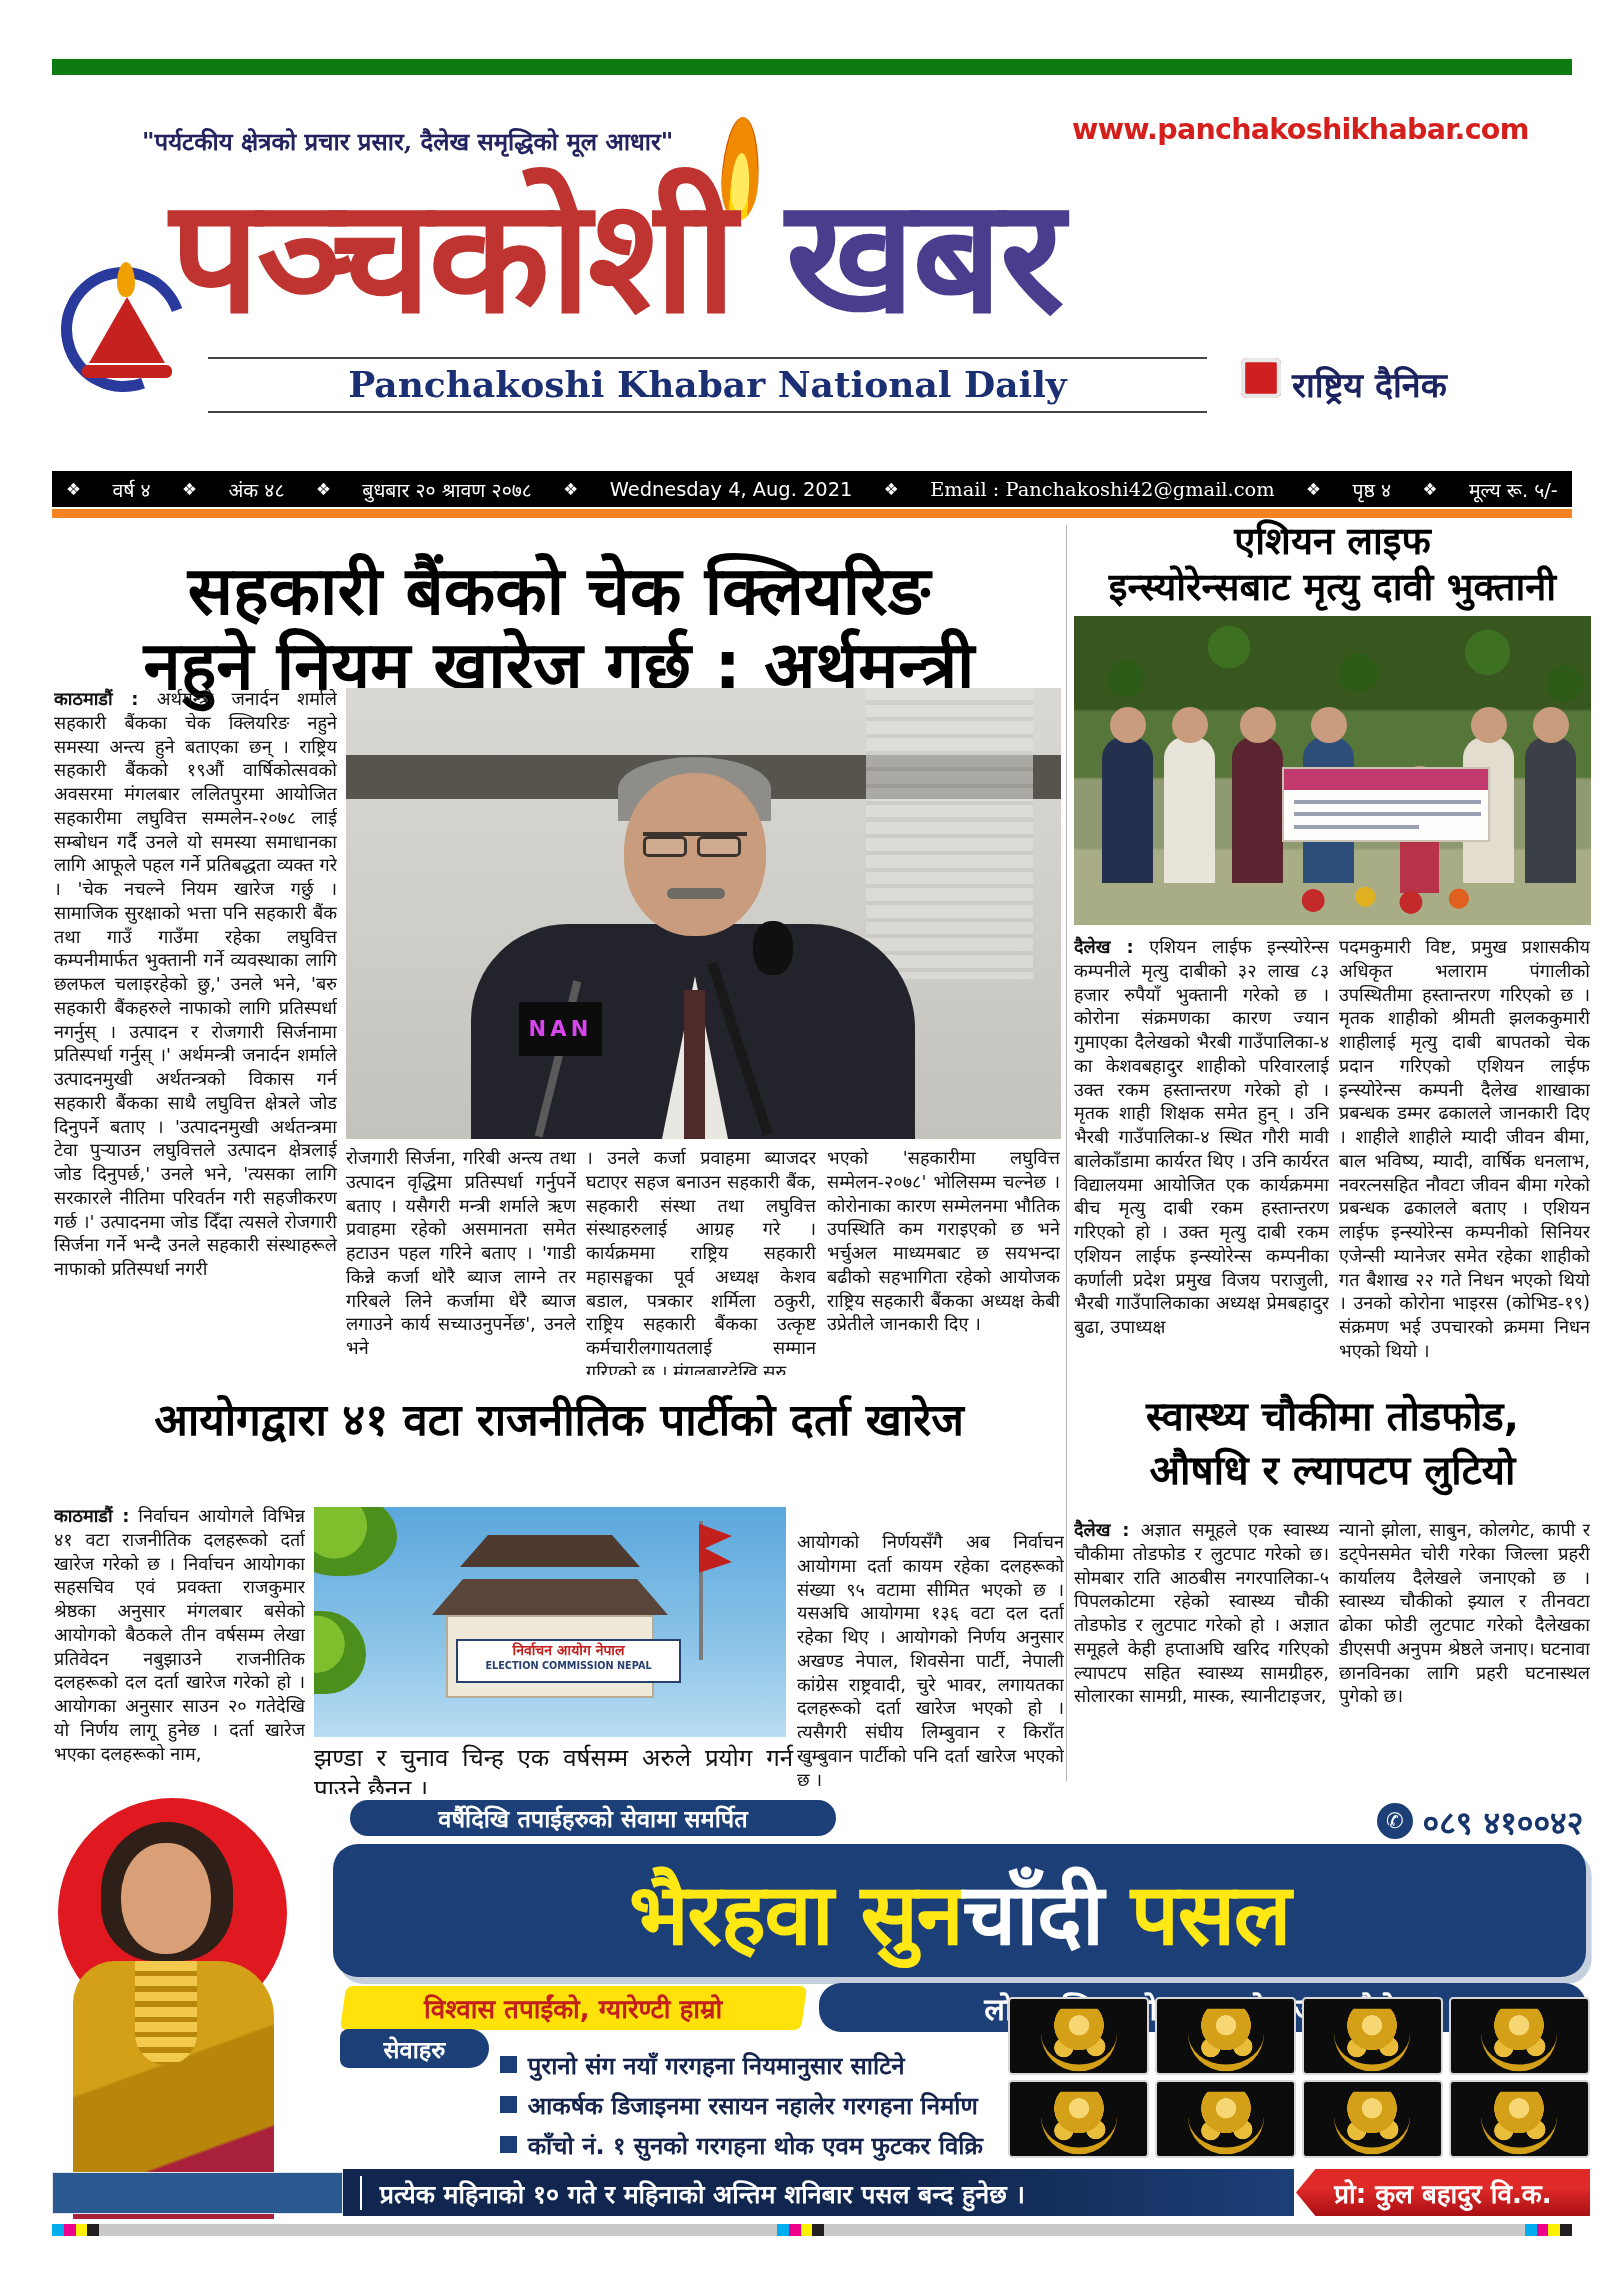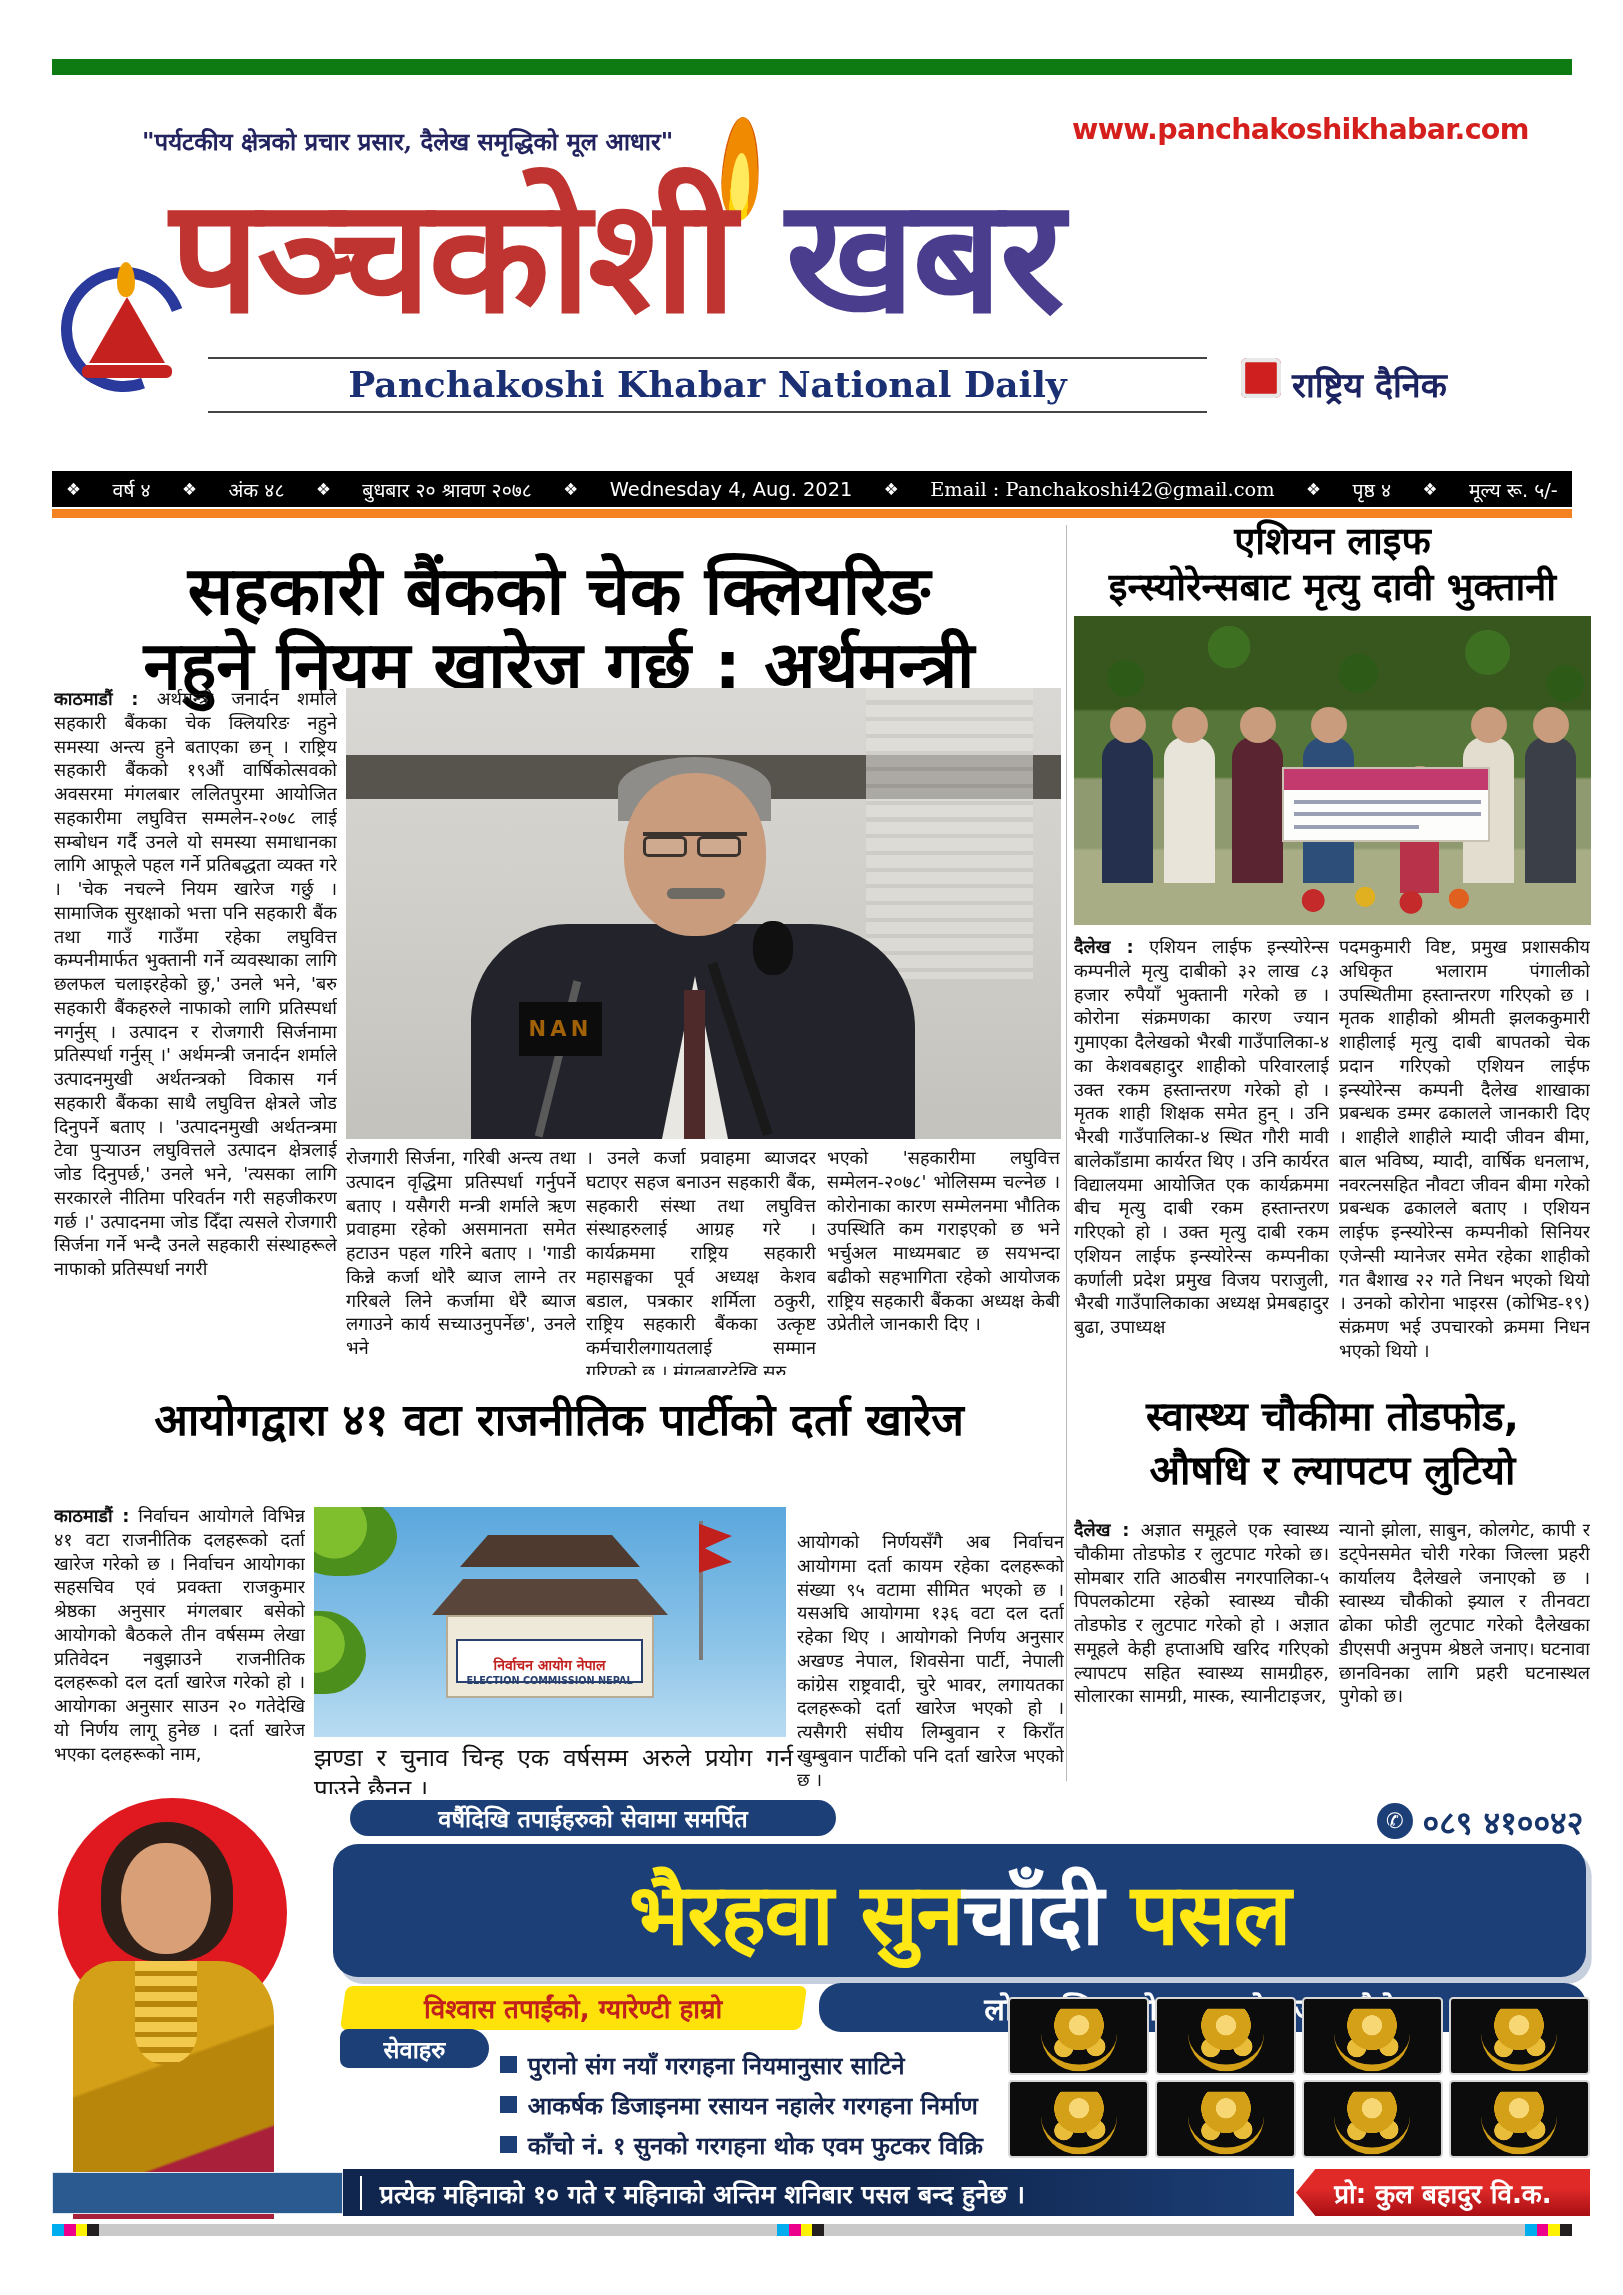--- a/index.html
+++ b/index.html
@@ -57,33 +57,33 @@
   .shirt { position:absolute; left:316px; bottom:0; width:66px; height:163px; background:#e9e7e2; clip-path:polygon(50% 0, 100% 100%, 0 100%); }
   .tie { position:absolute; left:338px; bottom:0; width:21px; height:149px; background:#4e2a2a; }
   .face { position:absolute; left:278px; top:85px; width:142px; height:163px; background:#c89c7c; border-radius:48%; }
   .hair { position:absolute; left:272px; top:69px; width:153px; height:64px; background:#8f8d89; border-radius:50% 50% 0 0; }
   .glasses { position:absolute; left:297px; top:144px; width:104px; height:23.6px; border-top:4.2px solid #3a332e; display:flex; gap:9.7px; }
   .glasses span { display:block; width:44px; height:21px; border:3.5px solid #3a332e; border-radius:5.6px; background:rgba(255,255,255,.15); }
   .mustache { position:absolute; left:321px; top:200px; width:58px; height:11px; background:#6e6a64; border-radius:5.6px; }
   .mic-rod { position:absolute; left:389px; bottom:0; width:9.7px; height:180px; background:#191919; transform:rotate(-18deg); }
   .mic-rod2 { position:absolute; left:208px; bottom:0; width:8.3px; height:160px; background:#5a5a5a; transform:rotate(14deg); }
   .mic-head { position:absolute; left:407px; bottom:164px; width:40px; height:54px; background:#101010; border-radius:45%; }
-  .mic-flag { position:absolute; left:173px; bottom:83px; width:83px; height:54px; background:#0c0c0c; color:#a16207; display:flex; align-items:center; justify-content:center; font-size:21px; font-weight:bold; letter-spacing:4.2px; }
+  .mic-flag { position:absolute; left:173px; bottom:83px; width:83px; height:54px; background:#0c0c0c; color:#d946ef; display:flex; align-items:center; justify-content:center; font-size:21px; font-weight:bold; letter-spacing:4.2px; }
   .lead-col2 { left:346px; top:1146px; width:230px; height:229px; }
   .lead-col3 { left:586px; top:1146px; width:230px; height:229px; }
   .lead-col4 { left:827px; top:1146px; width:233px; height:229px; }
 
   
   .comm-headline { left:56px; top:1396px; width:1006px; font-size:44px; line-height:1.1; }
   .comm-col1 { left:54px; top:1504px; width:251px; height:278px; }
   .comm-photo { left:314px; top:1507px; width:472px; height:230px; background:linear-gradient(180deg,#5aa7dd 0%, #8cc4e8 60%, #b9dcf2 100%); overflow:hidden; }
   .roof1 { position:absolute; left:146px; top:28px; width:180px; height:0; border-left:28px solid transparent; border-right:28px solid transparent; border-bottom:32px solid #4e3a2e; }
   .roof2 { position:absolute; left:118px; top:72px; width:236px; height:0; border-left:31px solid transparent; border-right:31px solid transparent; border-bottom:36px solid #59453a; }
   .bldg { position:absolute; left:132px; top:108px; width:208px; height:83px; background:#efe9da; border:2.8px solid #b8ab93; }
-  .comm-sign { position:absolute; left:142px; top:132px; width:187px; height:44px; background:#ffffff; border:2.1px solid #28406e; text-align:center; line-height:1.25; padding-top:16px; }
+  .comm-sign { position:absolute; left:142px; top:132px; width:225px; height:44px; background:#ffffff; border:2.1px solid #28406e; text-align:center; line-height:1.25; padding-top:1px; }
   .comm-sign .np { color:#c2201d; font-size:14px; font-weight:bold; display:block; }
   .comm-sign .en { color:#28406e; font-size:9.7px; font-weight:bold; display:block; }
   .leaf { position:absolute; width:104px; height:83px; background:radial-gradient(circle at 40% 40%, #7fbf2e 0 40%, #4d8f1c 41% 100%); border-radius:40% 60% 55% 45%; }
   .leaf.l1 { left:-21px; top:-14px; } .leaf.l2 { left:-31px; top:104px; width:83px; }
   .flagpole { position:absolute; right:83px; top:14px; width:4.2px; height:139px; background:#7a7a7a; }
   .nepflag { position:absolute; right:54px; top:16.7px; width:33px; height:49px; background:#c2201d; clip-path:polygon(0 0, 100% 25%, 18% 50%, 100% 78%, 0 100%); }
   .comm-caption { left:314px; top:1743px; width:479px; font-size:24px; line-height:1.3; color:#111; text-align:justify; }
   .comm-col3 { left:797px; top:1504px; width:267px; height:291px;margin-top:26px; }
 
   

